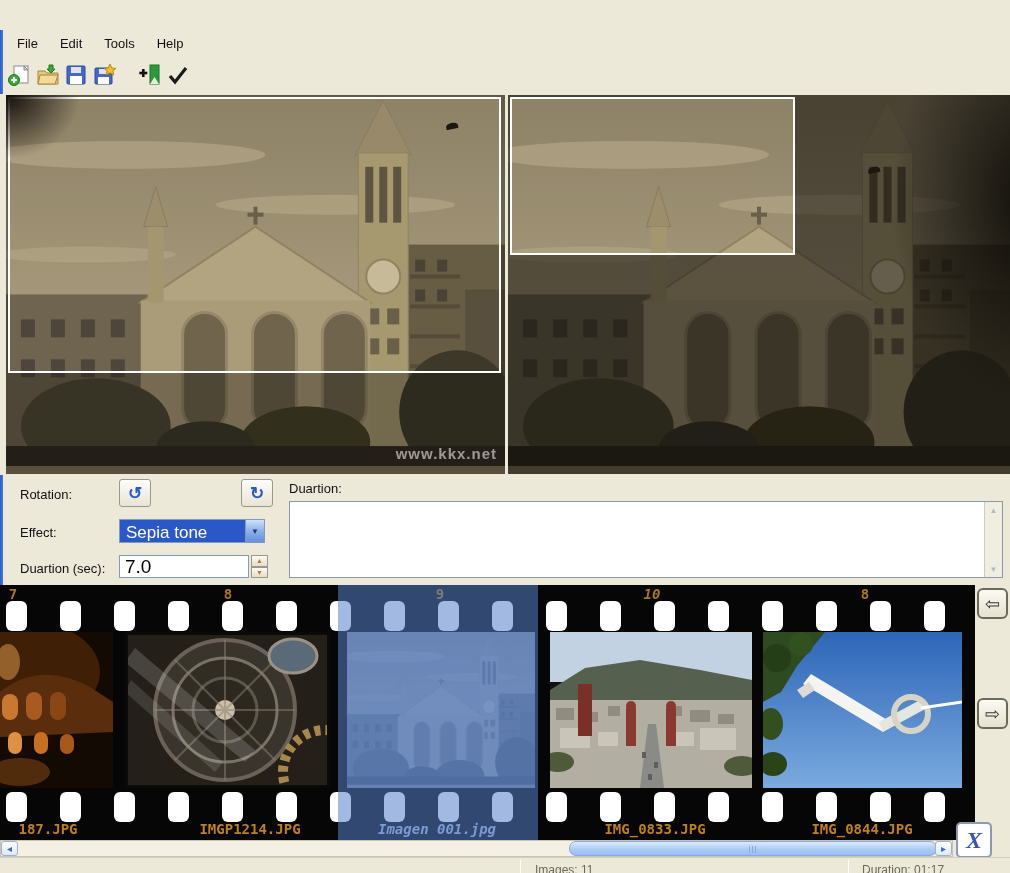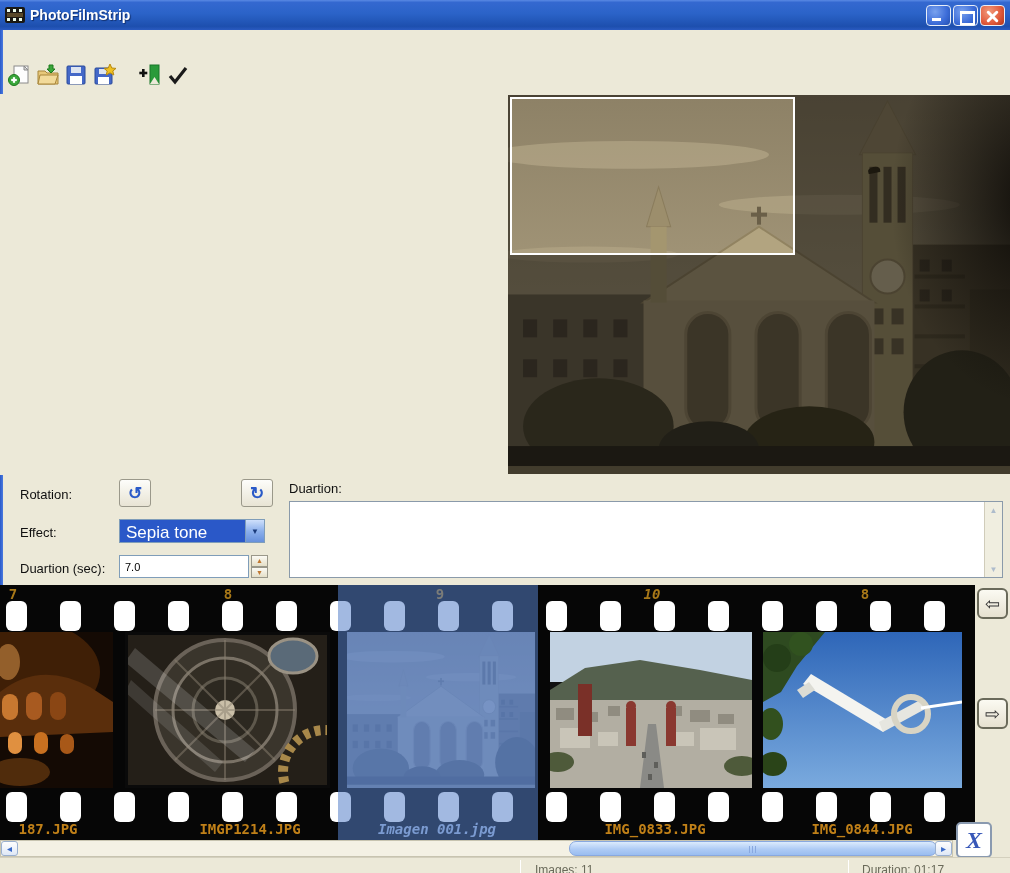--- a/index.html
+++ b/index.html
@@ -57,21 +57,21 @@
   .props{position:absolute;left:12px;top:475px;width:1010px;height:110px;background:#ece9d8;font-size:13px;color:#101010;}
   .plabel{position:absolute;}
   .rotbtn{position:absolute;width:32px;height:28px;background:linear-gradient(#fdfdfa,#e8e4d4);
     border:1px solid #9a988a;border-radius:3px;font-size:17px;font-weight:bold;color:#2a5ac8;
     display:flex;align-items:center;justify-content:center;cursor:pointer;}
   .combo{position:absolute;left:107px;top:519px;width:146px;height:24px;border:1px solid #7f9db9;background:#fff;display:flex;}
   .combo-text{flex:1;background:#2a58c8;color:#fff;font-size:17px;padding:3px 6px;white-space:nowrap;overflow:hidden;}
   .combo-btn{width:19px;background:linear-gradient(180deg,#cfe0fb,#8cb0ec 50%,#6690dc);border-left:1px solid #7f9db9;
     display:flex;align-items:center;justify-content:center;font-size:8px;color:#1a3a7a;cursor:pointer;}
   .durwrap{position:absolute;left:107px;top:555px;width:149px;height:23px;display:flex;}
-  .durinput{width:130px;height:23px;border:1px solid #7f9db9;font-size:11px;padding:2px 5px;
+  .durinput{width:130px;height:23px;border:1px solid #7f9db9;font-size:19px;padding:2px 5px;
     font-family:"Liberation Sans",sans-serif;background:#fff;}
   .spin{width:17px;height:23px;margin-left:2px;display:flex;flex-direction:column;}
   .spin div{flex:1;background:linear-gradient(#fbfaf4,#e4dfc8);border:1px solid #9a988a;
     font-size:7px;color:#c07830;display:flex;align-items:center;justify-content:center;cursor:pointer;}
   .subbox{position:absolute;left:277px;top:501px;width:714px;height:77px;background:#fff;border:1px solid #8a9aaa;}
   .subbox textarea{position:absolute;left:0;top:0;width:694px;height:75px;border:0;resize:none;outline:none;
     font-family:"Liberation Sans",sans-serif;font-size:13px;}
   .sscroll{position:absolute;right:0;top:0;width:18px;height:75px;background:#f0eee0;border-left:1px solid #d0ccba;
     display:flex;flex-direction:column;justify-content:space-between;}
   .sscroll div{height:16px;display:flex;align-items:center;justify-content:center;font-size:8px;color:#aebccc;cursor:pointer;}
@@ -180,39 +180,27 @@
       <ellipse cx="452" cy="318" rx="58" ry="62" fill="#3c3929"></ellipse>
       <ellipse cx="200" cy="355" rx="50" ry="28" fill="#3a382a"></ellipse>
       <rect x="0" y="352" width="500" height="28" fill="#2c2820"></rect>
       <rect x="0" y="372" width="500" height="8" fill="#7e7458"></rect>
     </g>
   </defs>
 </svg>
 
 <div class="win">
 
-  <div class="titlebar">
-    <svg class="tb-appicon" viewBox="0 0 20 18">
-      <rect x="0" y="1" width="20" height="16" rx="2" fill="#1a1812"></rect>
-      <rect x="2" y="3" width="3" height="3" fill="#efe"></rect>
-        <rect x="8" y="3" width="3" height="3" fill="#efe"></rect>
-        <rect x="14" y="3" width="3" height="3" fill="#efe"></rect>
-      <rect x="2" y="12" width="3" height="3" fill="#efe"></rect>
-        <rect x="8" y="12" width="3" height="3" fill="#efe"></rect>
-        <rect x="14" y="12" width="3" height="3" fill="#efe"></rect>
-      <rect x="2" y="7" width="16" height="4" fill="#5a4a2a"></rect>
-    </svg>
-    <span class="tb-title">PhotoFilmStrip</span>
-    <div class="winbtns">
-      <div class="wbtn minb"></div>
-      <div class="wbtn maxb"></div>
-      <div class="wbtn closeb"></div>
-    </div>
-  </div>
-
+
+  <div class="menubar">
+    <span class="menu-item">File</span>
+    <span class="menu-item">Edit</span>
+    <span class="menu-item">Tools</span>
+    <span class="menu-item">Help</span>
+  </div>
 
   <div class="toolbar">
     <div class="tbtn">
       <svg width="24" height="24">
         <rect x="6" y="3" width="14" height="17" fill="#fdfdfd" stroke="#8a8a8a"></rect>
         <polygon points="16,3 20,7 16,7" fill="#d8d8d8" stroke="#8a8a8a"></polygon>
         <circle cx="6" cy="17" r="5.5" fill="#3aa63a" stroke="#1c7a1c"></circle>
         <rect x="3.2" y="15.9" width="5.6" height="2.2" fill="#fff"></rect>
           <rect x="4.9" y="14.2" width="2.2" height="5.6" fill="#fff"></rect>
       </svg>
@@ -250,20 +238,29 @@
     <div class="tbtn">
       <svg width="24" height="24">
         <path d="M4 13 l5 6 L20 5" stroke="#1a1a1a" stroke-width="3.2" fill="none"></path>
       </svg>
     </div>
   </div>
 
   <div class="lborder"></div>
 
   <div class="preview">
+    <div class="pimg left">
+      <svg viewBox="0 0 500 380" preserveAspectRatio="none">
+          <use href="#scene"></use>
+        </svg>
+      <div class="croprect l"></div>
+      <div class="blob tl"></div>
+      <div class="bird" style="left:440px;top:28px;"></div>
+      <div class="watermark">www.kkx.net</div>
+    </div>
     <div class="pimg right">
       <svg viewBox="0 0 500 380" preserveAspectRatio="none">
           <use href="#scene"></use>
         </svg>
       <div class="croprect r"></div>
       <div class="blob rside"></div>
       <div class="bird" style="right:130px;top:72px;"></div>
     </div>
   </div>
 

